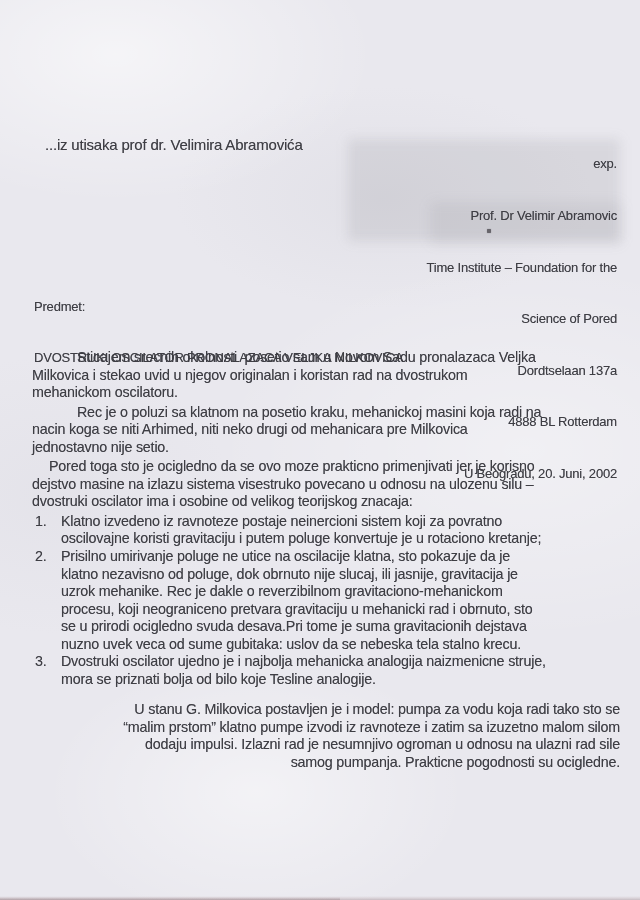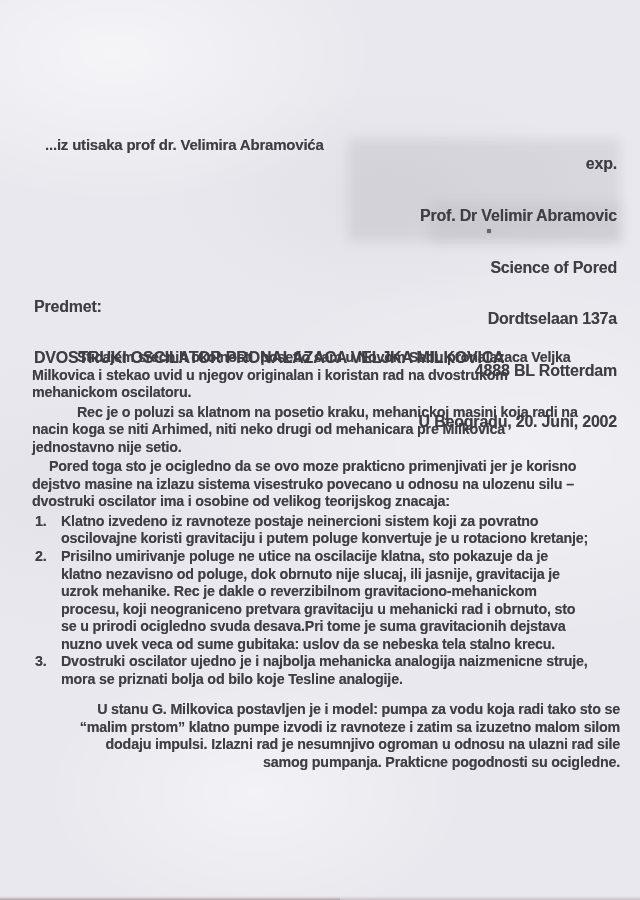--- a/index.html
+++ b/index.html
@@ -11,45 +11,45 @@
     font-family:"Liberation Sans","DejaVu Sans",sans-serif;
     color:#3e3e44;
     background-color:#e9e8ee;
     background-image:
       radial-gradient(ellipse 420px 240px at 18% 6%, rgba(255,255,255,0.55), rgba(255,255,255,0) 62%),
       radial-gradient(ellipse 520px 320px at 82% 50%, rgba(255,255,255,0.35), rgba(255,255,255,0) 60%),
       radial-gradient(ellipse 340px 220px at 40% 88%, rgba(255,255,255,0.45), rgba(255,255,255,0) 62%),
       radial-gradient(ellipse 300px 160px at 60% 22%, rgba(188,188,198,0.16), rgba(188,188,198,0) 70%),
       radial-gradient(ellipse 260px 200px at 8% 55%, rgba(192,192,202,0.12), rgba(192,192,202,0) 70%);
   }
-  .txt{ text-shadow:0 0 0.6px rgba(70,70,78,0.55); letter-spacing:-0.2px;font-weight:bold; }
+  .txt{ text-shadow:0 0 0.6px rgba(70,70,78,0.55); letter-spacing:-0.2px; }
   
   .shade-a{
     position:absolute;left:348px;top:139px;width:272px;height:102px;
     background:rgba(118,118,126,0.15);filter:blur(6px);border-radius:4px;
   }
   .shade-b{
     position:absolute;left:430px;top:202px;width:192px;height:42px;
     background:rgba(118,118,126,0.10);filter:blur(6px);border-radius:4px;
   }
   .sender-note{
     position:absolute;left:45px;top:136px;
     font-size:15px;white-space:pre;
   }
   .addr-block{
     position:absolute;right:23px;top:121px;
-    text-align:right;font-size:16px;line-height:17.2px;white-space:pre;
+    text-align:right;font-size:13px;line-height:17.2px;white-space:pre;
   }
   .ink-dot{
     position:absolute;left:487px;top:229px;width:4px;height:4px;
     background:#67656b;border-radius:1px;box-shadow:0 0 1px rgba(80,80,90,0.8);
   }
   .subject{
     position:absolute;left:34px;top:263px;
-    font-size:16px;line-height:17.3px;white-space:pre;
+    font-size:13px;line-height:17.3px;white-space:pre;
   }
   .body-block{
     position:absolute;left:30px;top:347px;width:592px;
     font-size:14.3px;line-height:17.55px;
   }
   .para{margin:2px;white-space:pre;}
   .indent-lg{text-indent:45px;}
   .indent-sm{text-indent:17px;}
   .indent-md{text-indent:23px;}
   .closing{margin-top:13px;text-align:right;}
@@ -72,20 +72,21 @@
 <div class="paper">
 
   <div class="shade-a"></div>
   <div class="shade-b"></div>
 
   <div class="sender-note txt">...iz utisaka prof dr. Velimira Abramovića</div>
 
   <div class="addr-block txt">
     <div>exp.</div>
     <div>Prof. Dr Velimir Abramovic</div>
+    <div>Time Institute – Foundation for the</div>
     <div>Science of Pored</div>
     <div>Dordtselaan 137a</div>
     <div>4888 BL Rotterdam</div>
     <div>U Beogradu, 20. Juni, 2002</div>
   </div>
 
   <div class="ink-dot"></div>
 
   <div class="subject txt">
     <div>Predmet:</div>

